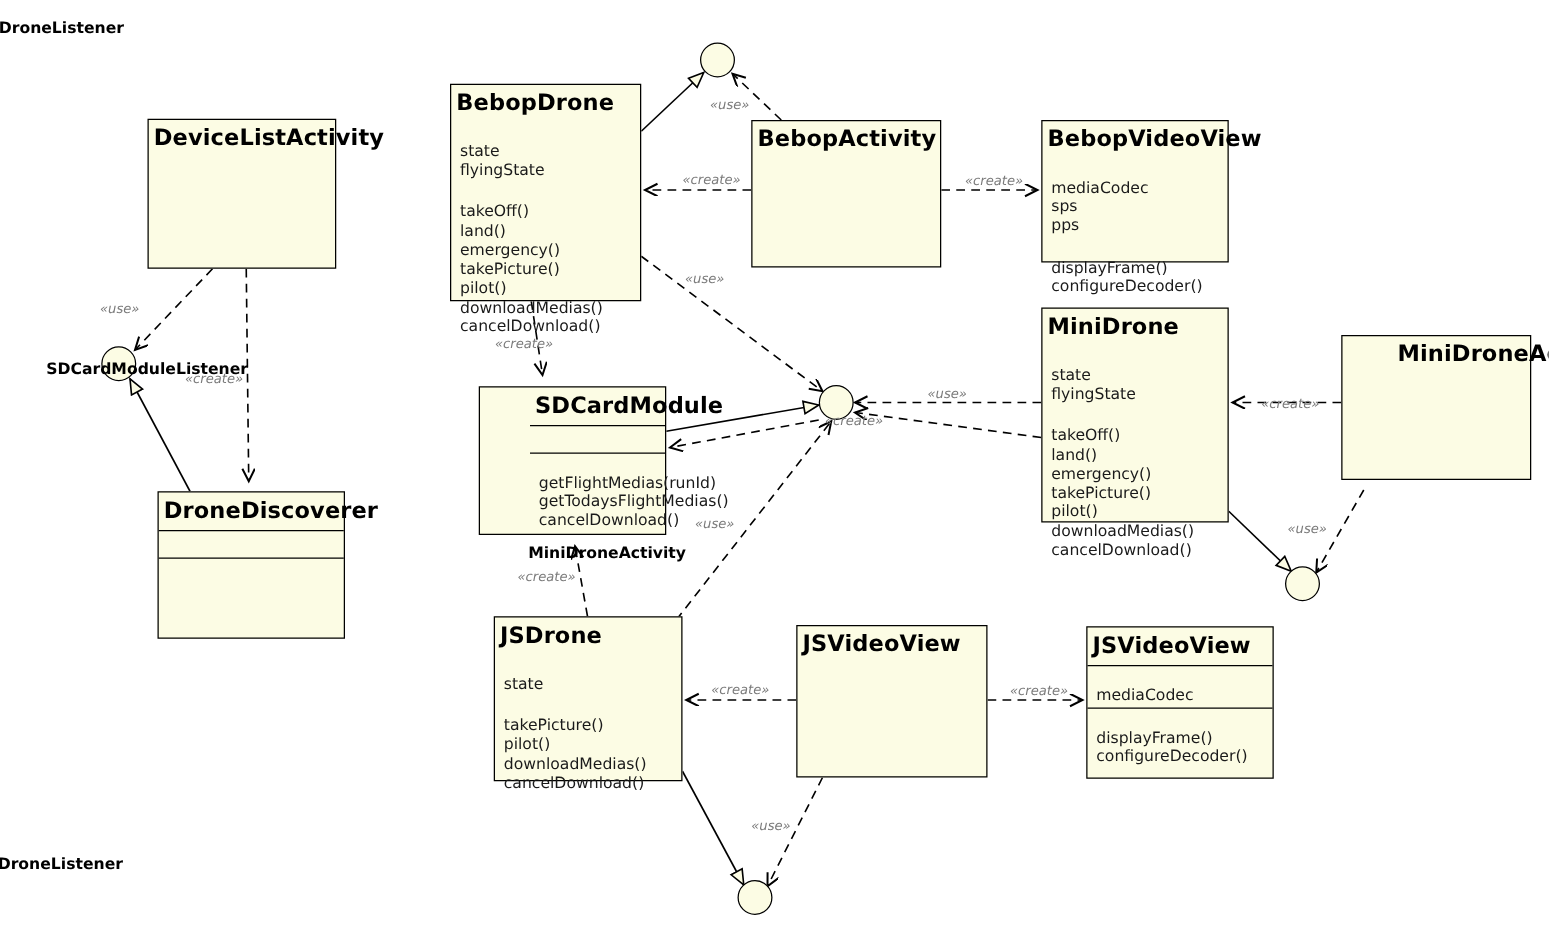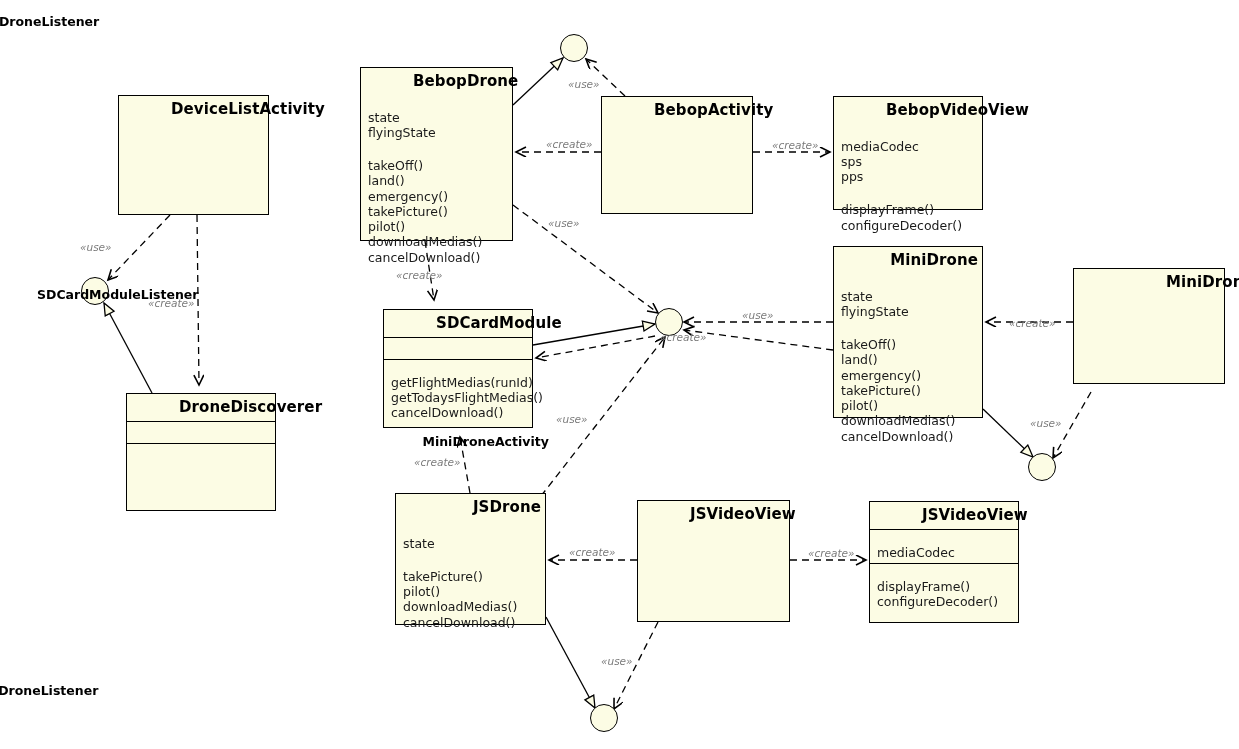--- a/index.html
+++ b/index.html
@@ -13,28 +13,27 @@
   svg.edges{position:absolute;left:0;top:0;width:1239px;height:749px;pointer-events:none;}
 
   .uml-class{
     position:absolute;
     box-sizing:border-box;
     background:#FCFCE4;
     border:1px solid #000000;
     display:flex;flex-direction:column;
   }
   .uml-title{
-    text-align:right;
+    text-align:left;
     font-weight:bold;
-    font-size:15px;
+    font-size:18px;
     color:#000;
     padding:5px 4px 5px 4px;
     letter-spacing:0.1px;
     line-height:1.1;
-    margin-left:48px;
   }
   .uml-sep{height:1px;background:#000;width:100%;}
   .uml-compartment{
     padding:3px 6px 3px 7px;
     font-size:12.5px;
     color:#1a1a1a;
     line-height:1.22;
     white-space:pre;
     margin-top:12px;
   }
@@ -190,21 +189,21 @@
       <div class="uml-class" style="left: 601px; top: 96px; width: 152px; height: 118px;">
         <div class="uml-title">BebopActivity</div>
       </div>
       <div class="uml-class" style="left: 833px; top: 96px; width: 150px; height: 114px;">
         <div class="uml-title">BebopVideoView</div>
         <div class="uml-sep"></div>
         <div class="uml-compartment"><div class="row">mediaCodec</div><div class="row">sps</div><div class="row">pps</div></div>
         <div class="uml-sep"></div>
         <div class="uml-compartment flexgrow"><div class="row">displayFrame()</div><div class="row">configureDecoder()</div></div>
       </div>
-      <div class="uml-class" style="left: 383px; top: 309px; width: 150px; height: 119px;">
+      <div class="uml-class" style="left: 383px; top: 309px; width: 150px; height: 119px; padding-left: 40px;">
         <div class="uml-title">SDCardModule</div>
         <div class="uml-sep"></div>
         <div class="uml-compartment empty"></div>
         <div class="uml-sep"></div>
         <div class="uml-compartment flexgrow"><div class="row">getFlightMedias(runId)</div><div class="row">getTodaysFlightMedias()</div><div class="row">cancelDownload()</div></div>
       </div>
       <div class="uml-class" style="left: 833px; top: 246px; width: 150px; height: 172px;">
         <div class="uml-title">MiniDrone</div>
         <div class="uml-sep"></div>
         <div class="uml-compartment"><div class="row">state</div><div class="row">flyingState</div></div>

